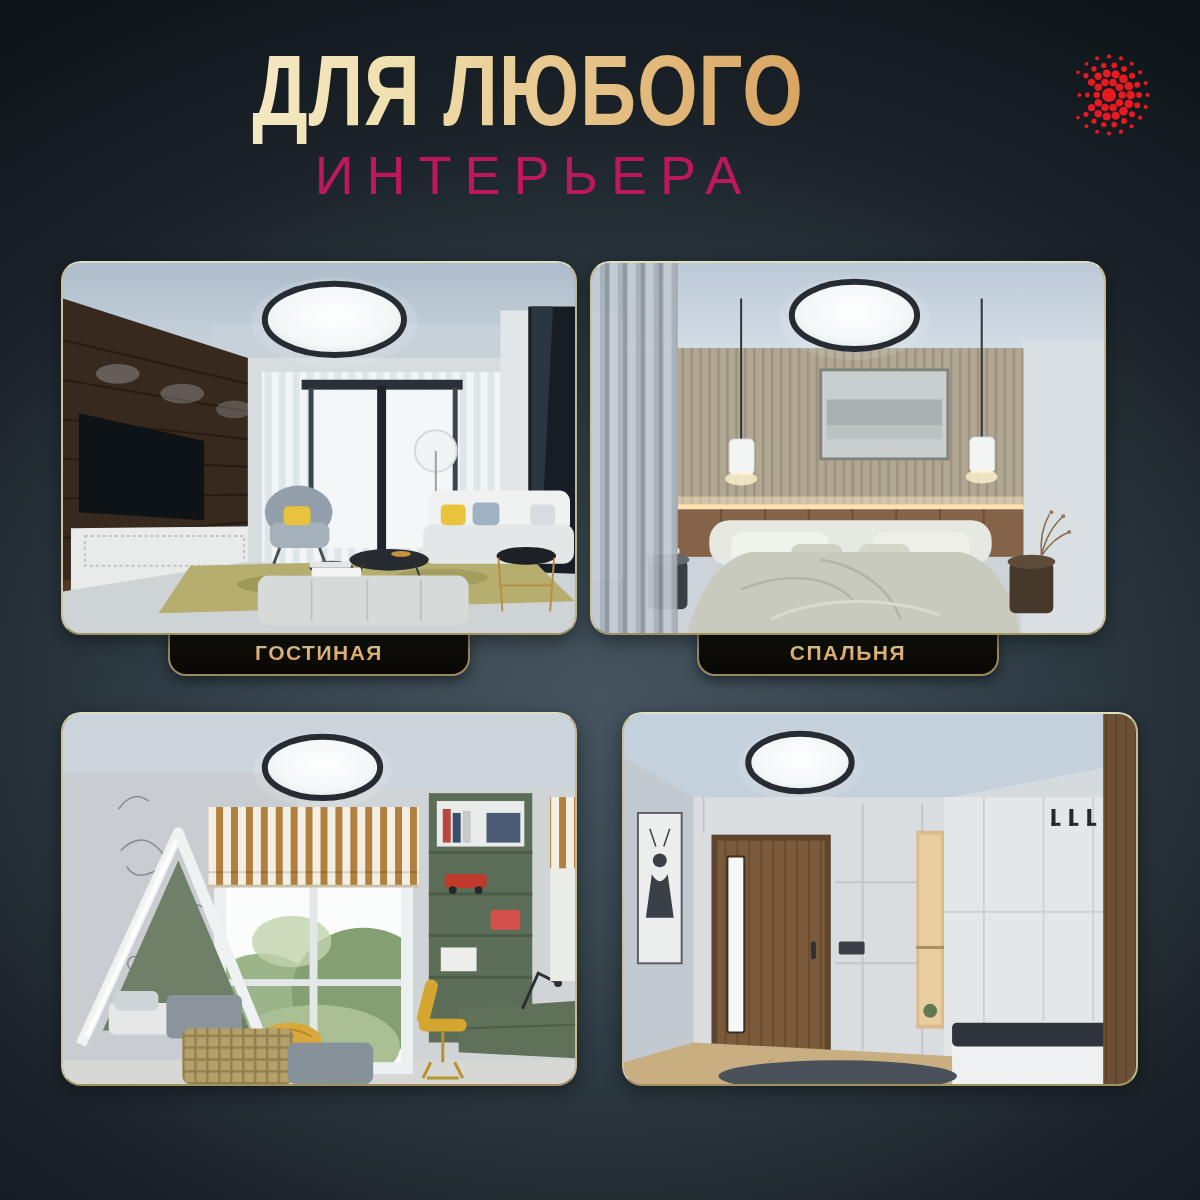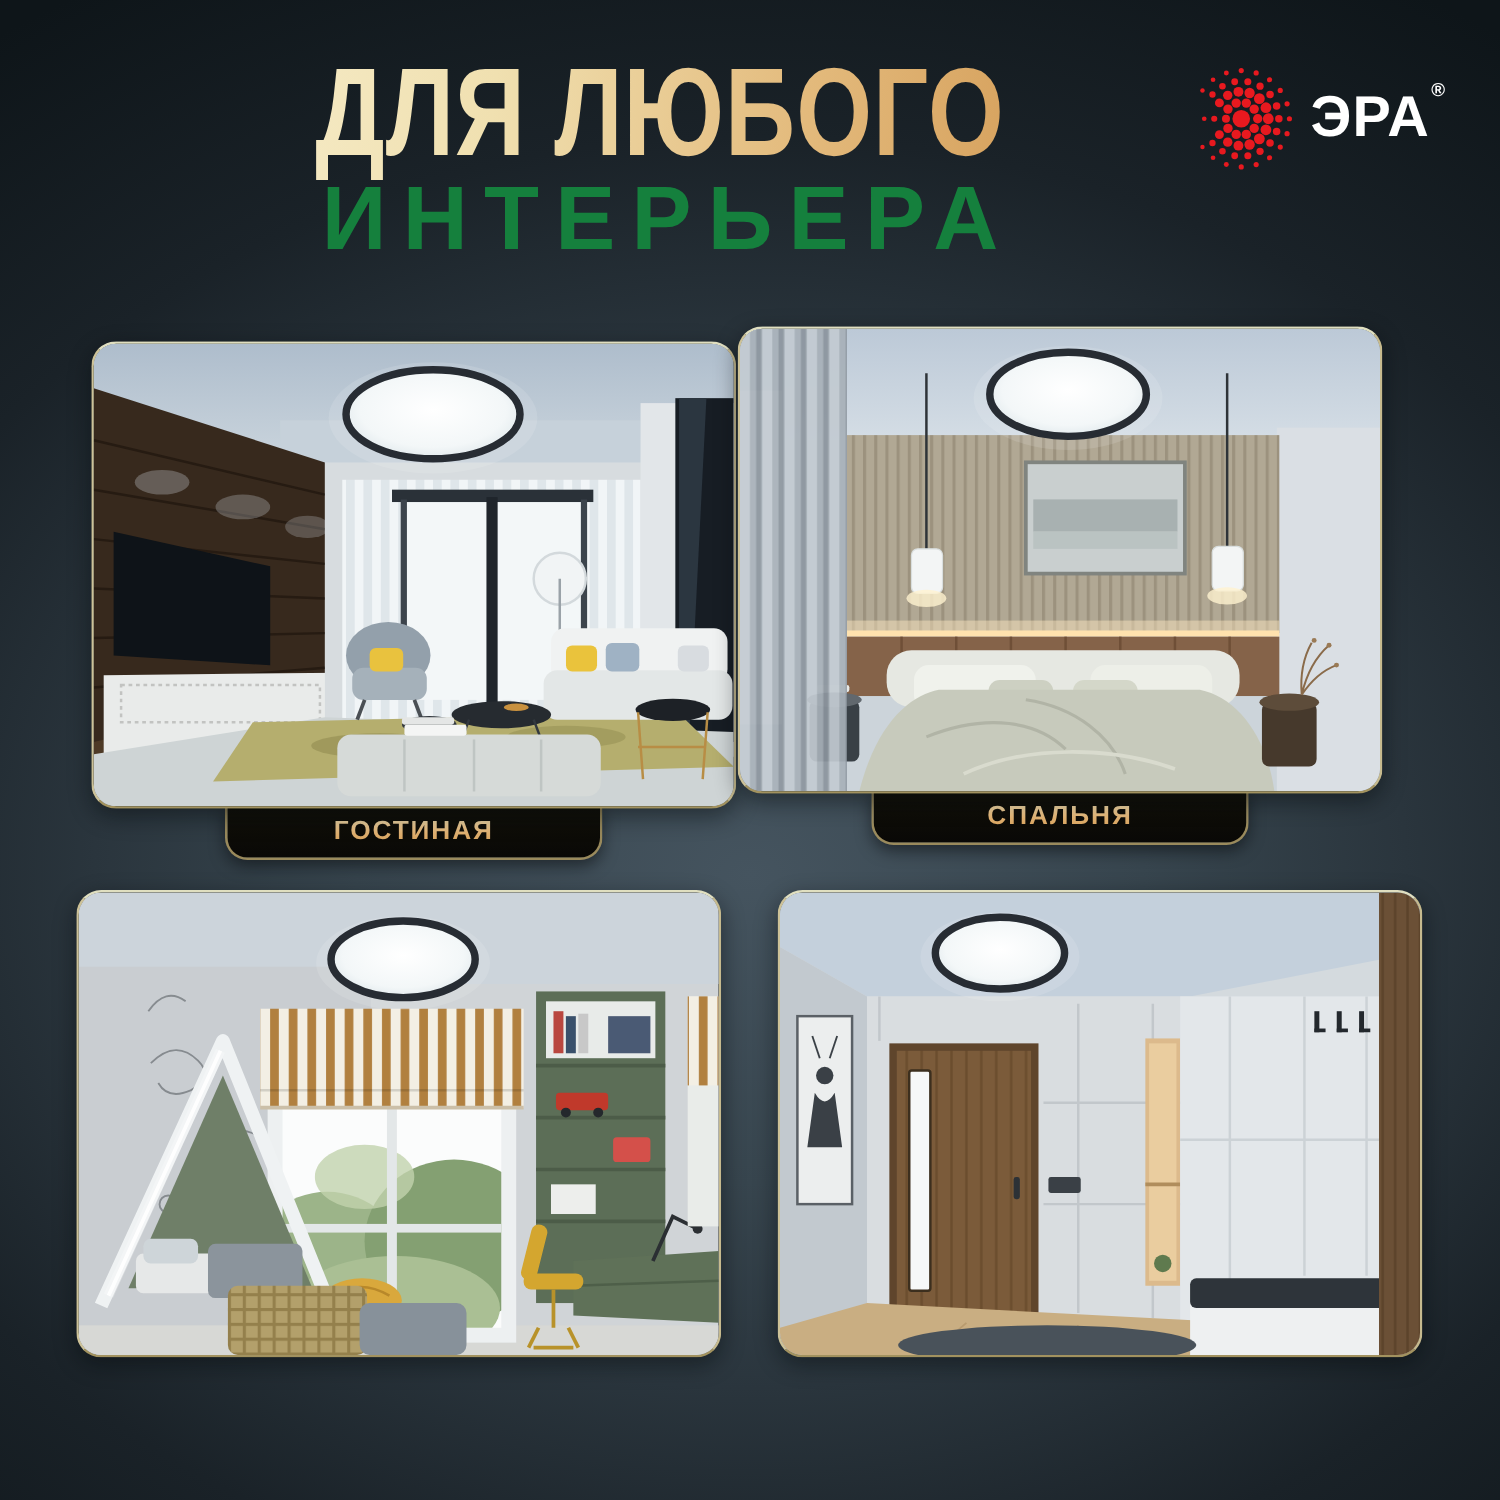--- a/index.html
+++ b/index.html
@@ -11,21 +11,21 @@
   }
   .header{position:absolute;top:36px;left:0;width:1056px;text-align:center;}
   .title{
     margin:0;line-height:108px;font-size:100px;font-weight:bold;letter-spacing:1px;
     display:block;transform:scaleX(.78);transform-origin:50% 50%;
     color:#e8c184;
     background:linear-gradient(98deg,#f7eecd 4%,#f0e0b0 34%,#e3ba7c 64%,#d0954e 96%);
     -webkit-background-clip:text;background-clip:text;-webkit-text-fill-color:transparent;
   }
   .subtitle{
-    margin:2px 0 0;line-height:58px;font-size:72px;font-weight:700;color:#15803d;
+    margin:2px 0 0;line-height:58px;font-size:54px;font-weight:400;color:#be185d;
     letter-spacing:13px;text-indent:13px;
   }
   .logo{position:absolute;top:48px;right:44px;display:flex;align-items:center;gap:8px;}
   .logo svg{width:94px;height:94px;display:block;}
   .brand{font-size:46px;font-weight:bold;color:#ffffff;letter-spacing:1px;position:relative;top:-2px;}
   .brand sup{font-size:15px;font-weight:bold;color:#ffffff;position:relative;top:-16px;left:1px;}
   .card{position:absolute;width:516px;}
   .card.c1{left:61px;top:261px;}
   .card.c2{left:590px;top:261px;}
   .card.c3{left:61px;top:712px;}
@@ -114,24 +114,23 @@
       <circle cx="89" cy="37.3" r="2.2"></circle>
         <circle cx="83.2" cy="25.9" r="2.2"></circle>
         <circle cx="74.1" cy="16.8" r="2.2"></circle>
       <circle cx="62.7" cy="11" r="2.2"></circle>
         <circle cx="50" cy="9" r="2.2"></circle>
         <circle cx="37.3" cy="11" r="2.1"></circle>
       <circle cx="26" cy="16.8" r="2"></circle>
         <circle cx="17" cy="25.9" r="1.9"></circle>
     </g>
   </svg>
-  <span class="brand"><span>ЭРА</span><sup>®</sup></span>
 </div>
 
-<figure class="card c1" style="margin:12px">
+<figure class="card c1" style="margin:0">
   <div class="photo">
     <svg viewBox="0 0 515 374" preserveAspectRatio="none">
       <defs>
         <radialGradient id="s1light" cx="50%" cy="45%" r="60%">
           <stop offset="0%" stop-color="#ffffff"></stop>
             <stop offset="70%" stop-color="#f3f7f8"></stop>
             <stop offset="100%" stop-color="#dde6ea"></stop>
         </radialGradient>
         <linearGradient id="s1ceil" x1="0" y1="0" x2="0" y2="1">
           <stop offset="0%" stop-color="#aebdcc"></stop>

